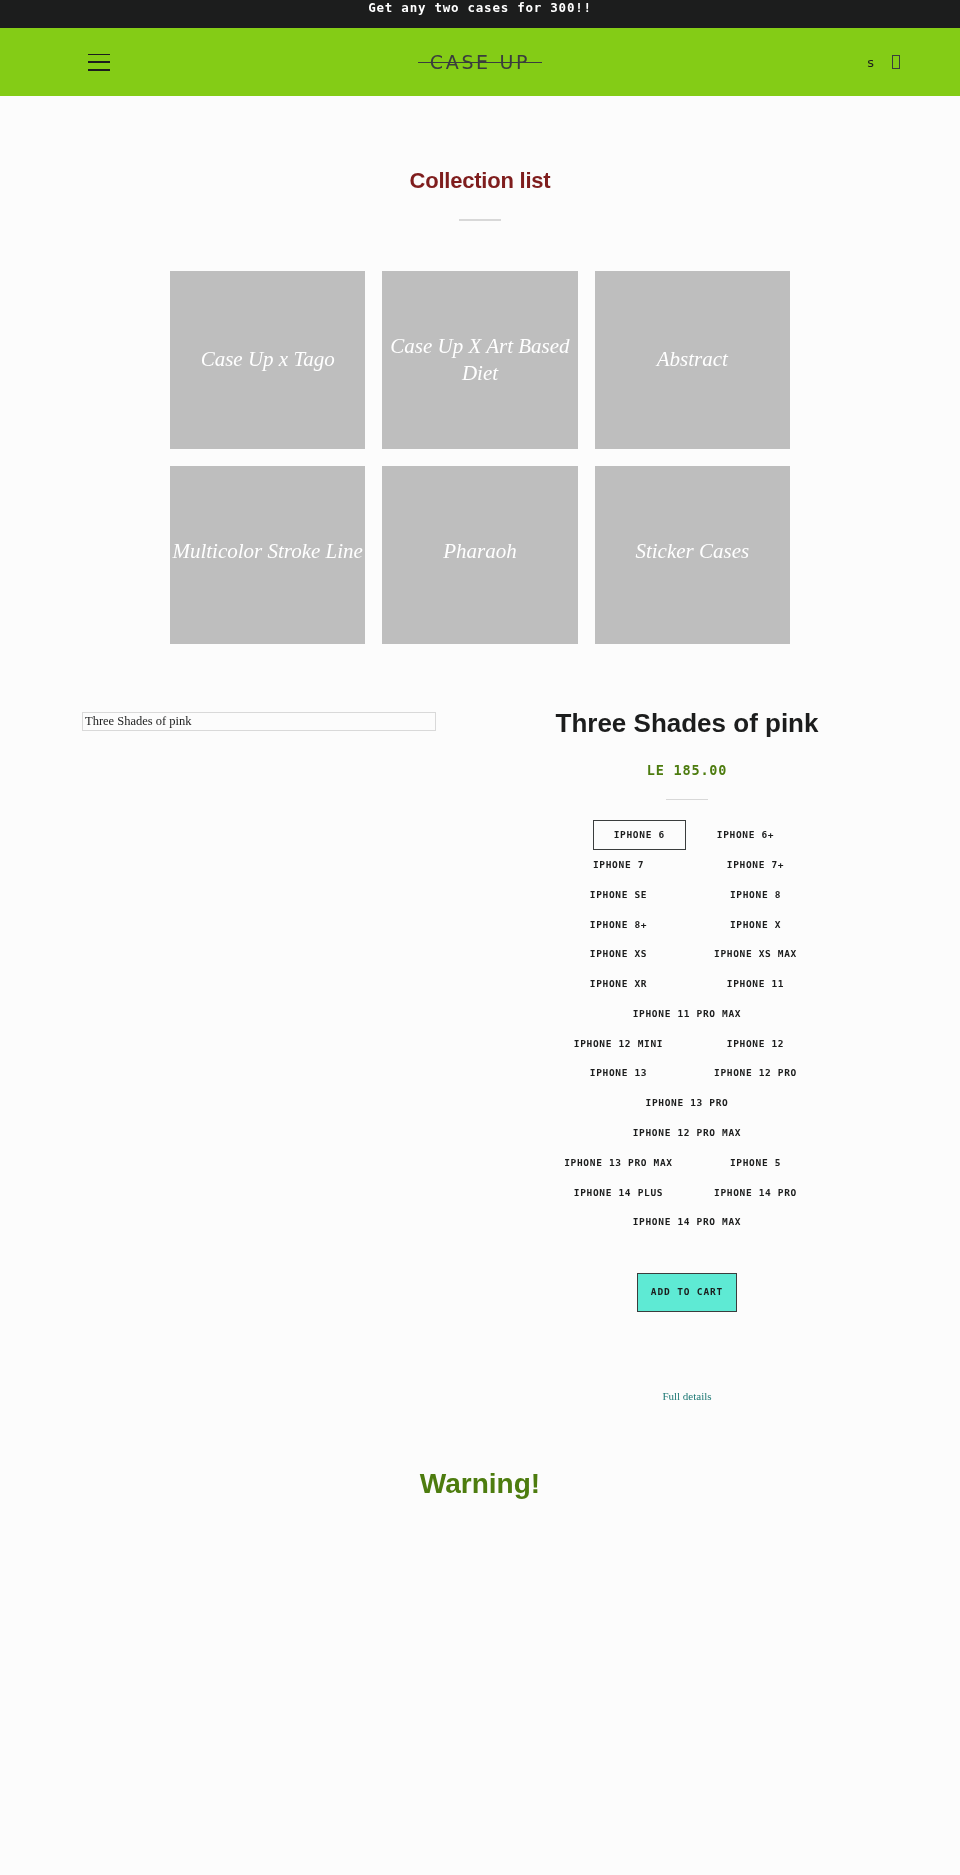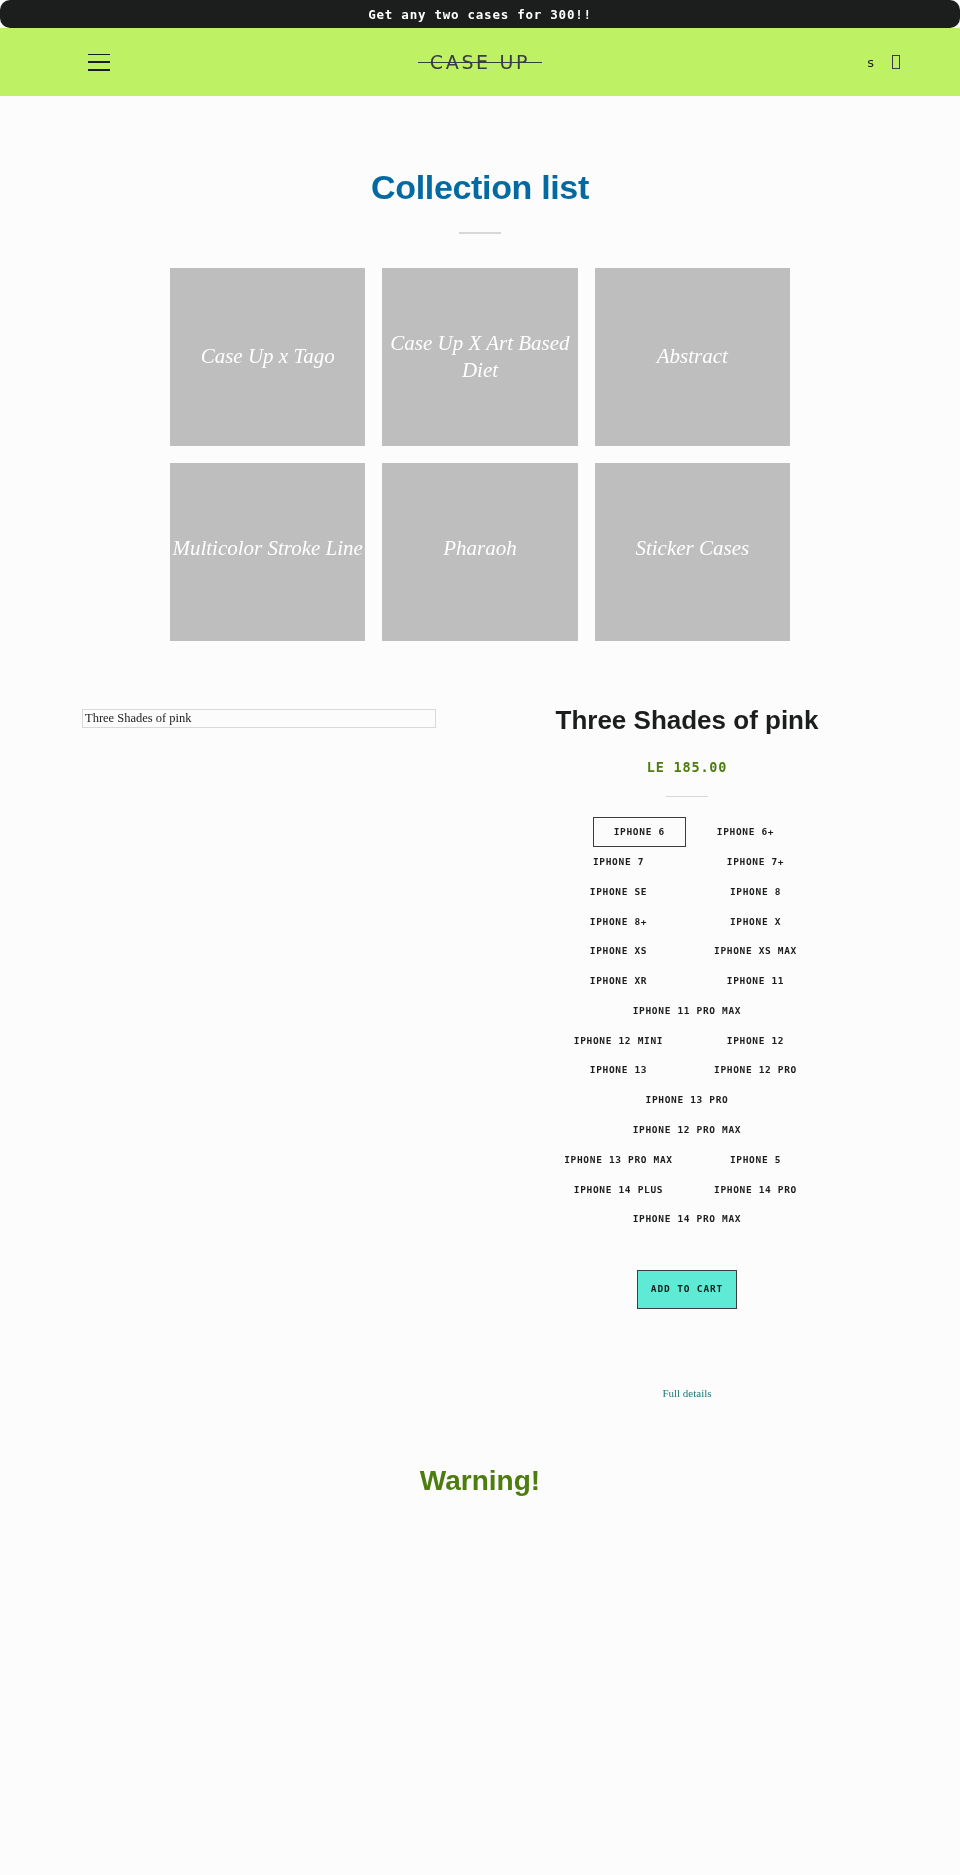--- a/index.html
+++ b/index.html
@@ -12,33 +12,32 @@
     color: #1c1d1d;
     -webkit-font-smoothing: antialiased;
   }
 
   
   .announcement {
     background: #1c1d1d;
     color: #ffffff;
     height: 28px;
     display: flex;
-    align-items: center;
+    align-items: flex-start;
     justify-content: center;
     font-family: "DejaVu Sans Mono", "Liberation Mono", monospace;
     font-size: 12.5px;
     font-weight: 700;
     letter-spacing: 0.06em;
-    border-radius: 10px;
   }
 
   
   .site-header {
     height: 68px;
-    background: #bef264;
+    background: #84cc16;
     display: flex;
     align-items: center;
     padding: 0 60px 0 88px;
     position: relative;
     text-align: right;
   }
   .hamburger {
     width: 22px;
     height: 17px;
     display: flex;
@@ -101,35 +100,35 @@
     border: 1.3px solid #3a3d3d;
     cursor: pointer;
   }
 
   
   .collection-section {
     padding-top: 72px;
   }
   .section-title {
     text-align: center;
-    font-size: 34px;
+    font-size: 22px;
     font-weight: 700;
     letter-spacing: -0.01em;
-    color: #0369a1;
+    color: #7f1d1d;
     margin: 0;
   }
   .rule {
     width: 42px;
     height: 1.5px;
     background: #d8d8d8;
     margin: 25px auto 0;
   }
   .tiles {
     width: 620px;
-    margin: 34px auto 0;
+    margin: 50px auto 0;
     display: grid;
     grid-template-columns: repeat(3, 1fr);
     gap: 17px 17px;
   }
   .tile {
     position: relative;
     height: 178px;
     background: #bebebe;
     display: flex;
     align-items: center;

